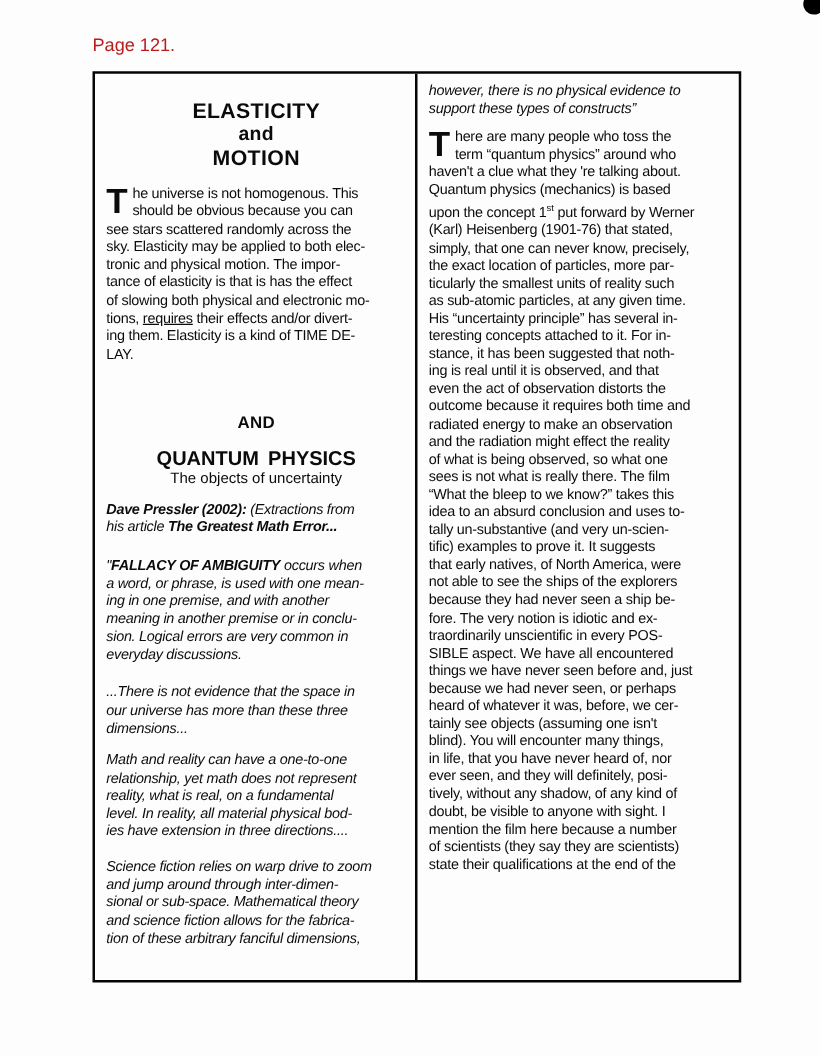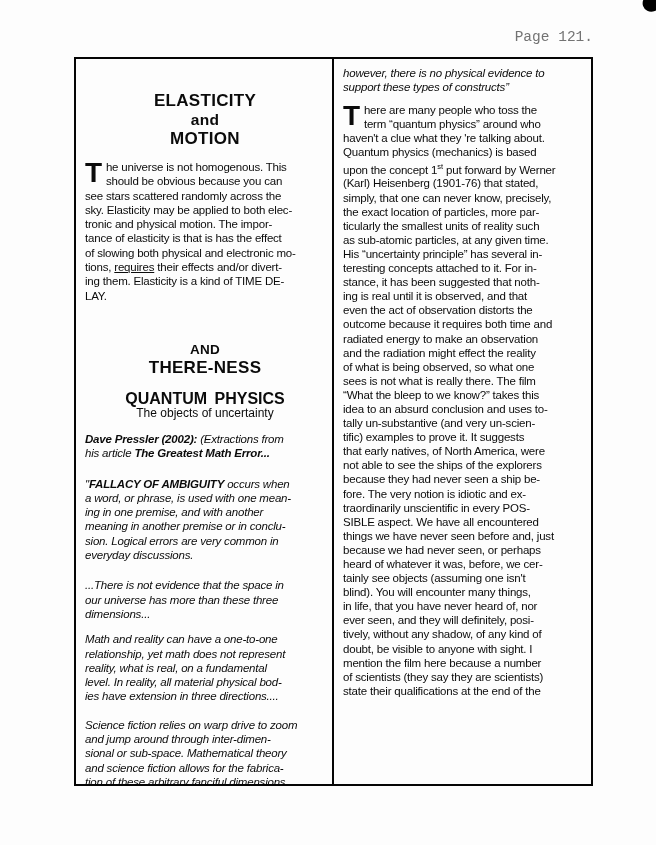--- a/index.html
+++ b/index.html
@@ -12,34 +12,34 @@
     color:#0b0b0b;
   }
   .scan-mark{
     position:absolute;top:-7px;right:-5px;
     width:18px;height:19px;background:#000;
     border-radius:50% 40% 60% 50%;
     transform:rotate(25deg);
   }
   .page-header{
     position:absolute;top:29px;left:74px;width:519px;
-    text-align:right;font-size:14.5px;color:#737373;font-family:Liberation Mono, monospace;
+    text-align:left;font-size:14.5px;color:#b91c1c;
   }
   .sheet{
     position:absolute;top:57px;left:74px;
     width:519px;height:729px;
     border:2px solid #050505;
     box-sizing:border-box;
     display:flex;
   }
   .col{box-sizing:border-box;overflow:hidden;}
   .col-left{
     width:258px;flex:0 0 258px;
     border-right:2px solid #050505;
-    padding:28px 7px 0 9px;
+    padding:16px 7px 0 9px;
   }
   .col-right{
     flex:1 1 auto;
     padding:5px 9px 0 9px;
   }
   
   .jtext{
     white-space:pre-line;
     font-size:11.5px;line-height:14.3px;
     letter-spacing:-0.2px;
@@ -116,21 +116,20 @@
 sky.  Elasticity may be applied to both elec-
 tronic and physical motion.   The impor-
 tance of elasticity is that is has the effect
 of slowing both physical and electronic mo-
 tions, </span><span class="u">requires</span><span> their effects and/or divert-
 ing them.  Elasticity is a kind of TIME DE-
 LAY.</span></p>
 
       <div class="mt-heading2">
         <div class="h-mid">AND</div>
-        <div class="h-big">THERE-NESS</div>
       </div>
 
       <div class="mt-sub">
         <p class="sub-bold">QUANTUM  PHYSICS</p>
         <p class="sub-reg">The objects of uncertainty</p>
       </div>
 
       <p class="jtext italic mt-attrib"><span class="bold">Dave Pressler (2002):</span><span> (Extractions from
 his article </span><span class="bold">The  Greatest   Math  Error...</span></p>
 

